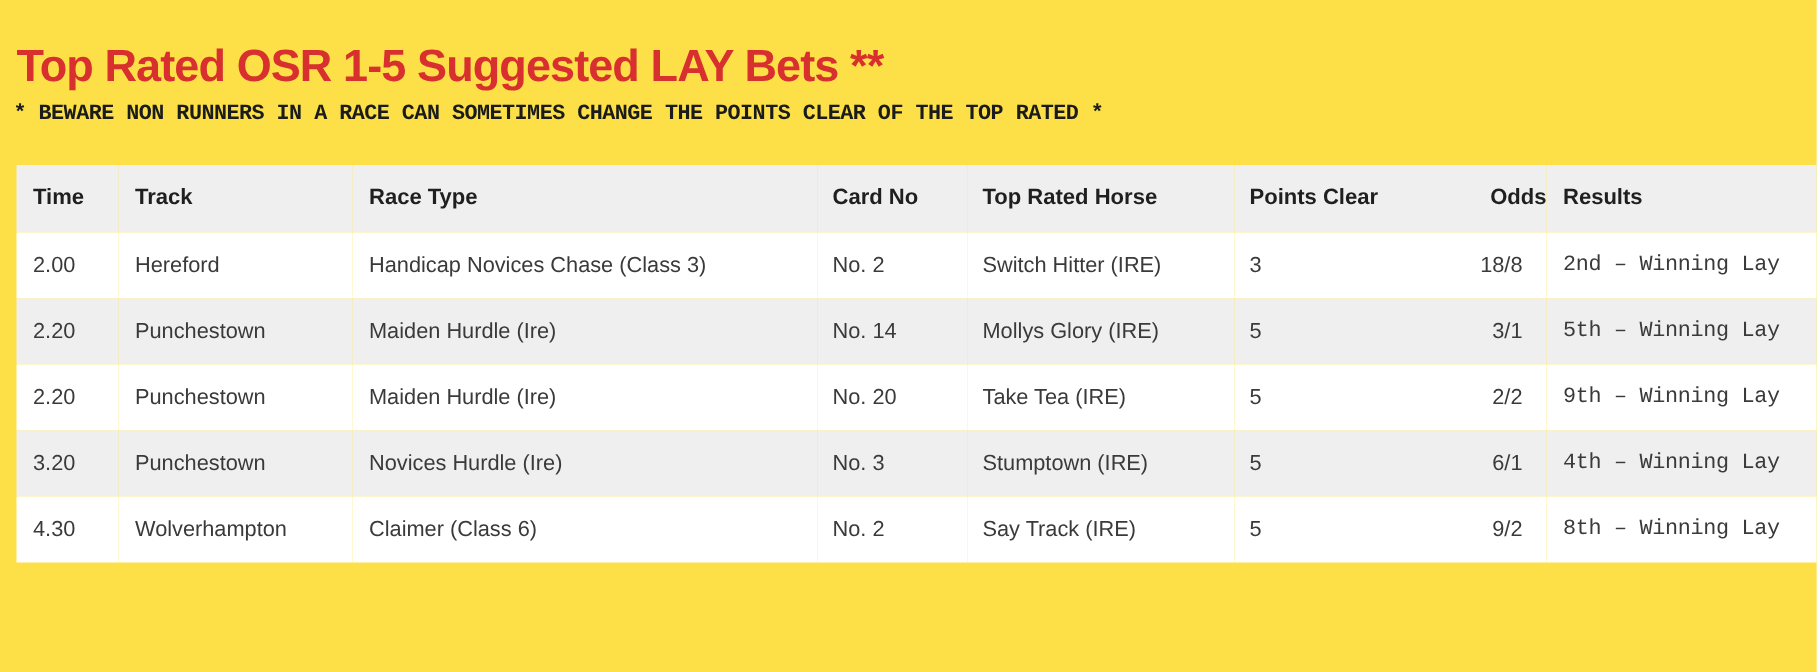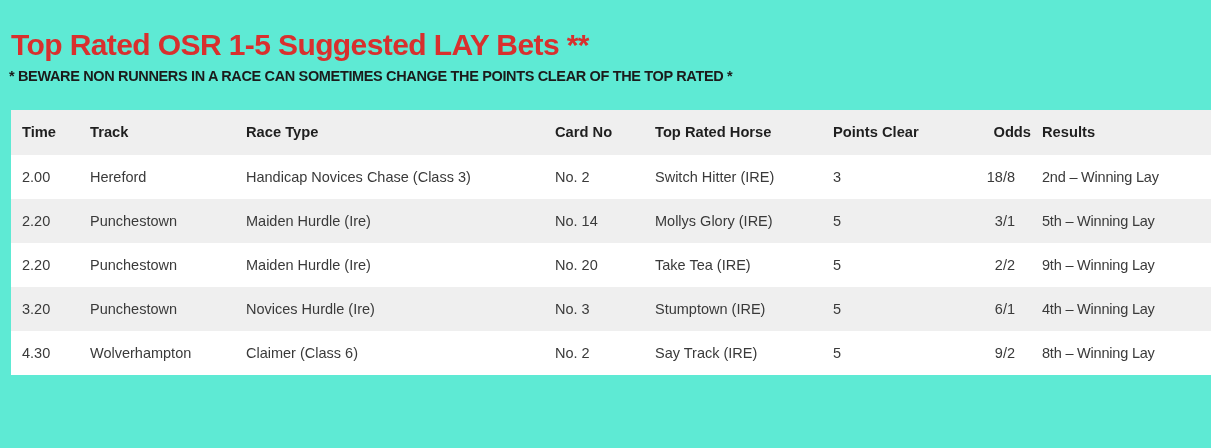--- a/index.html
+++ b/index.html
@@ -13,21 +13,21 @@
     height: 448px;
     font-family: "Liberation Sans", sans-serif;
     color: #333333;
     overflow: hidden;
   }
 
   .page {
     position: relative;
     width: 1211px;
     height: 448px;
-    background: #5eead4;
+    background: #fde047;
   }
 
   
   .page-title {
     position: absolute;
     left: 11px;
     top: 6px;
     font-family: "Liberation Sans", sans-serif;
     font-size: 30px;
     font-weight: bold;
@@ -35,21 +35,21 @@
     color: #d8302e;
     white-space: nowrap;
     line-height: 38px;
   }
 
   
   .warning-note {
     position: absolute;
     left: 9px;
     top: 66px;
-    font-family: Liberation Sans, sans-serif;
+    font-family: Liberation Mono, monospace;
     font-size: 14.5px;
     font-weight: bold;
     letter-spacing: -0.35px;
     color: #1b1b1b;
     white-space: nowrap;
     line-height: 20px;
   }
 
   
   .bets-table-wrap {
@@ -99,20 +99,21 @@
   table.bets-table th:nth-child(5), table.bets-table td:nth-child(5) { width: 178px; padding-left: 10px; }
   table.bets-table th:nth-child(6), table.bets-table td:nth-child(6) { width: 133px; padding-left: 10px; }
   table.bets-table th:nth-child(7), table.bets-table td:nth-child(7) { width: 75px;  padding-left: 0; text-align: right; padding-right: 16px; }
   table.bets-table th:nth-child(7) { text-align: right; padding-left: 12px; padding-right: 0; }
   table.bets-table th:nth-child(8), table.bets-table td:nth-child(8) { width: 180px; padding-left: 11px; }
 
   td.results-cell {
     font-weight: bold;
     color: #1b1b1b;
     letter-spacing: -0.2px;
+    font-family: Liberation Mono, monospace;
   }
 </style>
 </head>
 <body>
 
 <div class="page">
 
   <h1 class="page-title">Top Rated OSR 1-5 Suggested LAY Bets **</h1>
 
   <div class="warning-note">* BEWARE NON RUNNERS IN A RACE CAN SOMETIMES CHANGE THE POINTS CLEAR OF THE TOP RATED *</div>

